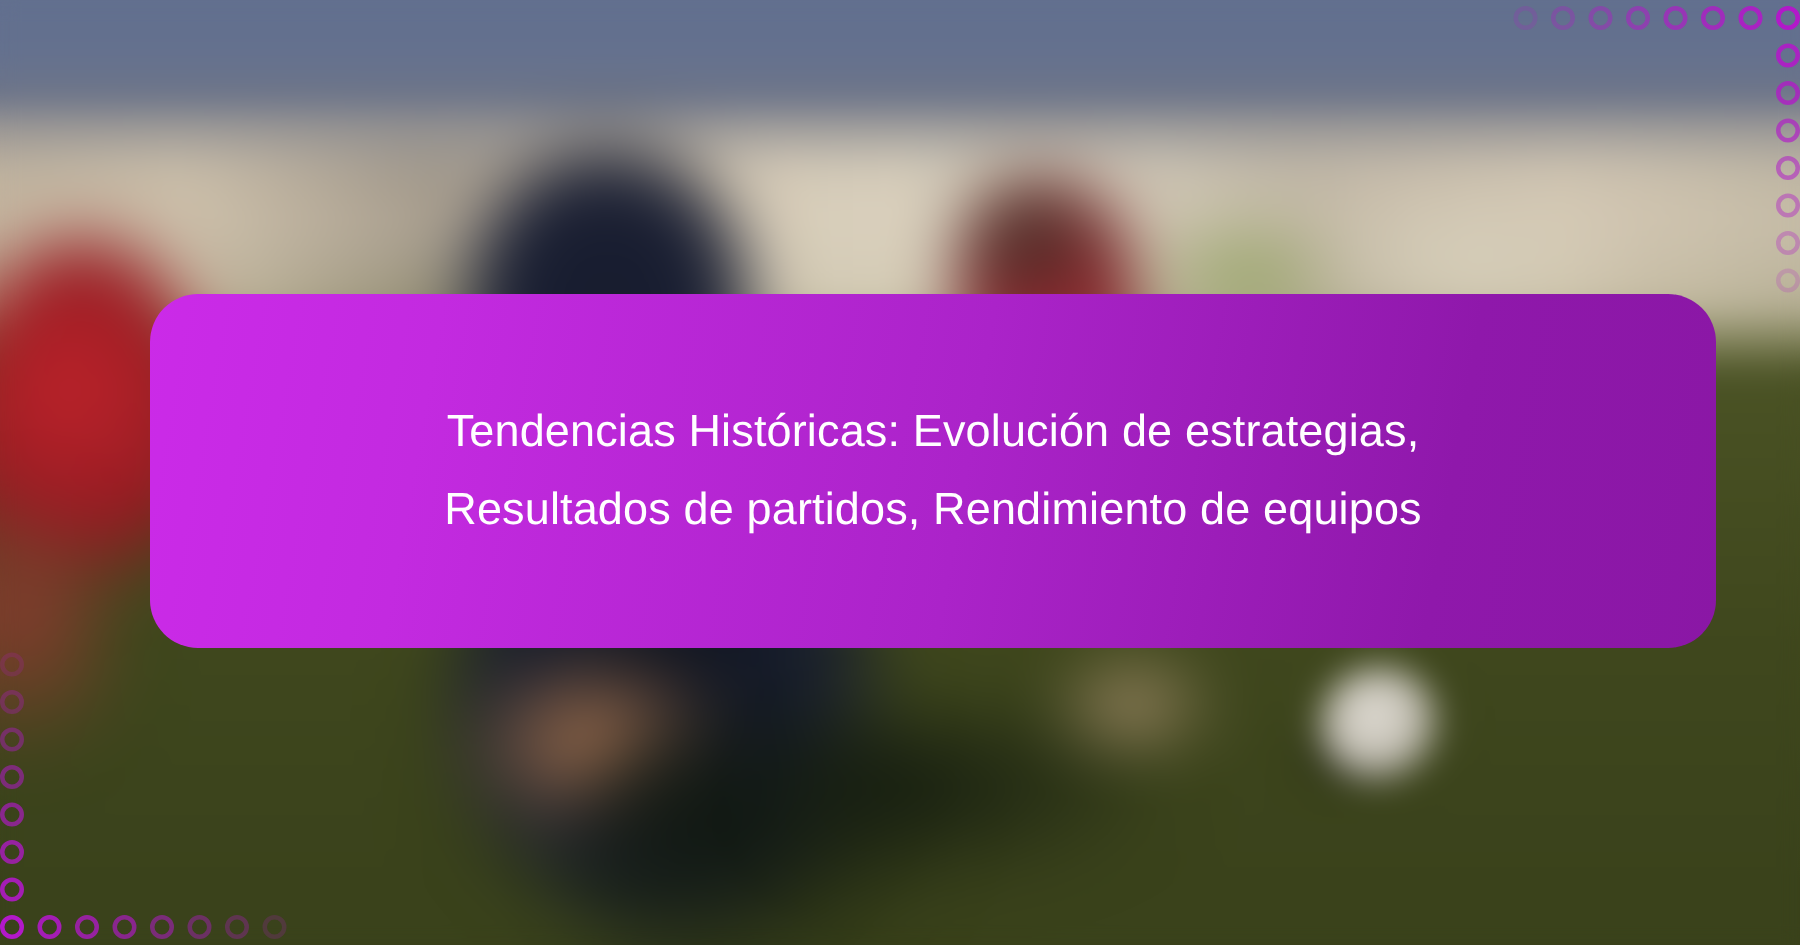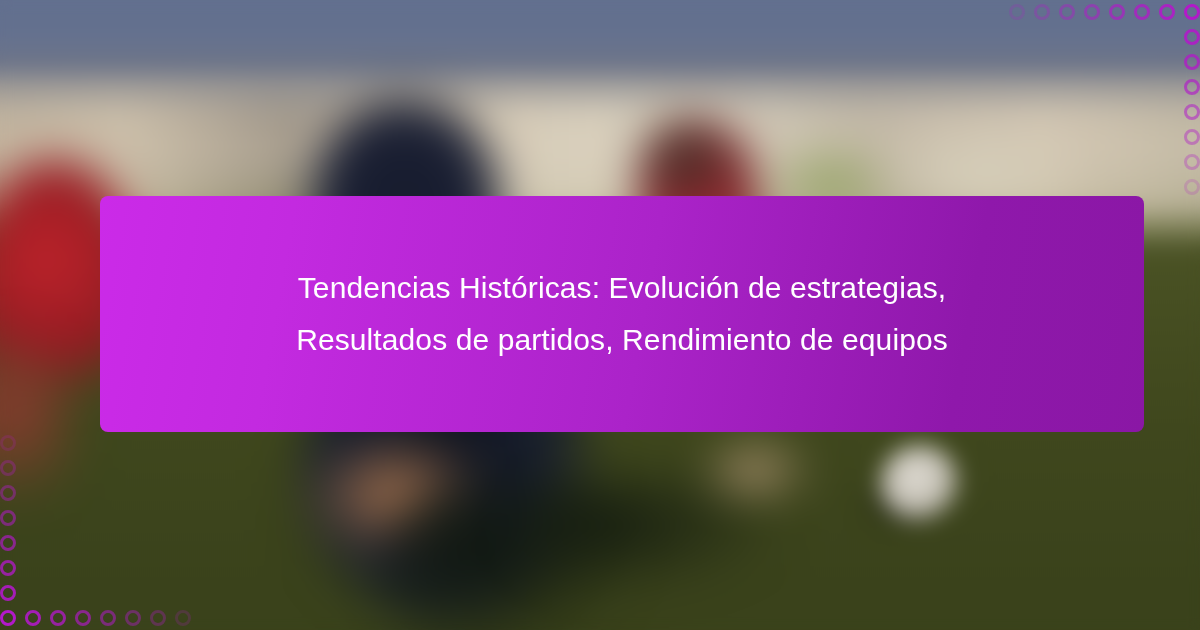--- a/index.html
+++ b/index.html
@@ -107,21 +107,21 @@
   .dots-tr { top: 0; right: 0; width: 210px; height: 210px; }
   .dots-bl { bottom: 0; left: 0; width: 210px; height: 210px; }
 
   
   .title-card {
     position: absolute;
     left: 100px;
     top: 196px;
     width: 1044px;
     height: 236px;
-    border-radius: 8px;
+    border-radius: 32px;
     background: linear-gradient(100deg, #cb2ae8 0%, #c32ae0 18%, #ab23c9 52%, #8f18ab 82%, #8a17a5 100%);
     display: flex;
     align-items: center;
     justify-content: center;
     box-sizing: border-box;
     padding: 0 54px;
   }
   .title-text {
     color: #ffffff;
     font-size: 30px;

